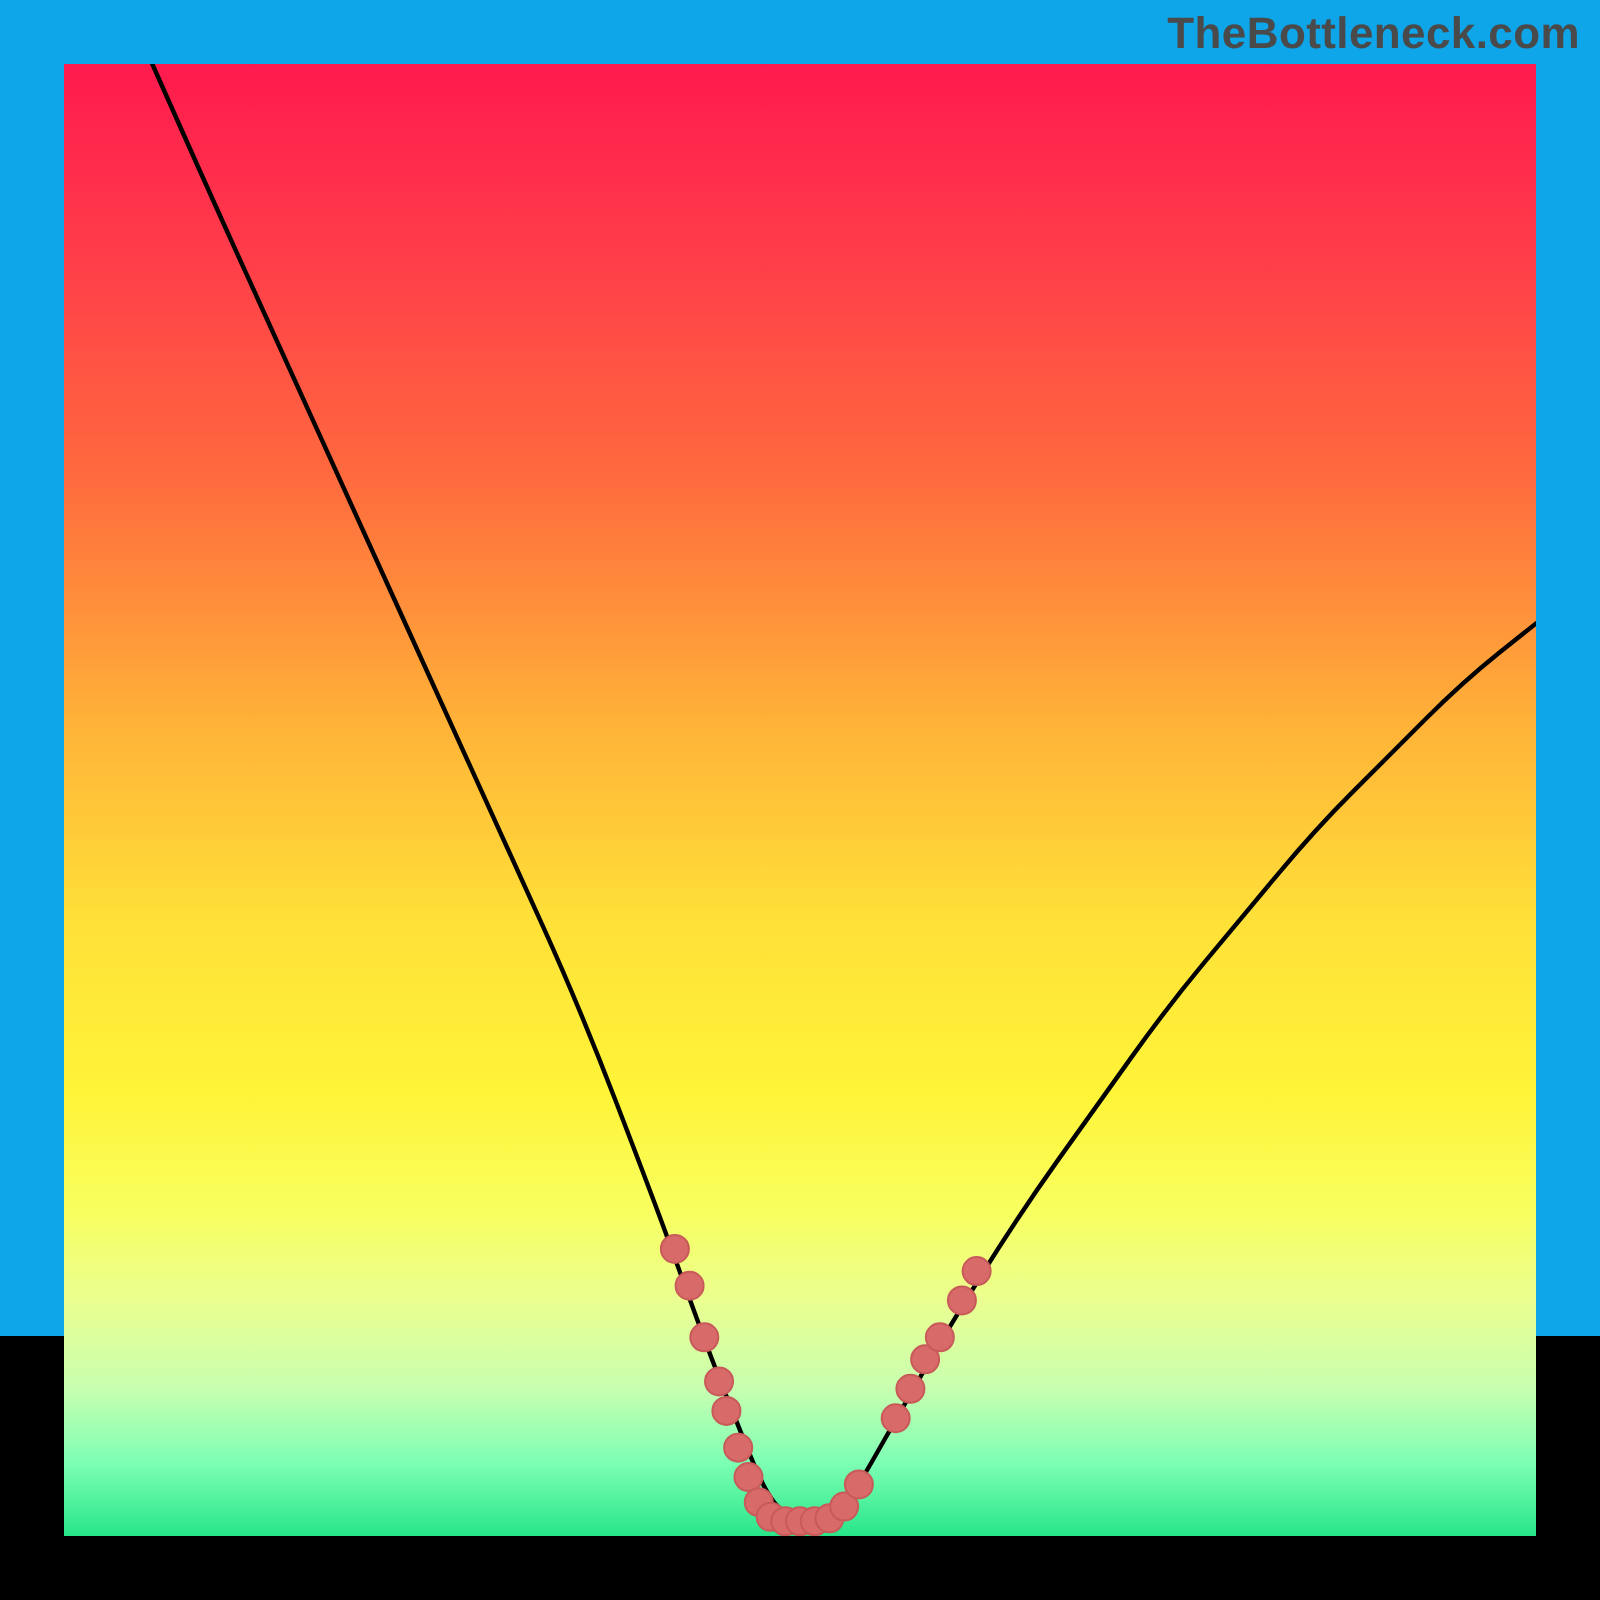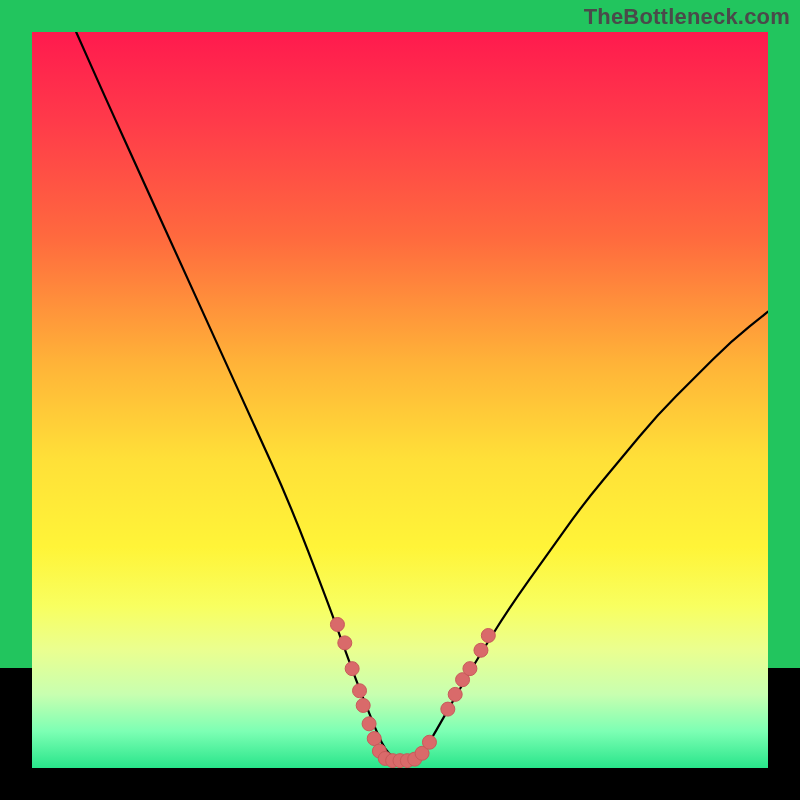--- a/index.html
+++ b/index.html
@@ -10,21 +10,21 @@
     overflow: hidden;
     background: #000;
     font-family: Arial, Helvetica, sans-serif;
   }
   .frame {
     position: absolute;
     left: 0;
     top: 0;
     width: 800px;
     height: 668px;
-    background: #22c55e;
+    background: #0ea5e9;
   }
   .plot-area {
     position: absolute;
     left: 32px;
     top: 32px;
     width: 736px;
     height: 736px;
     overflow: hidden;
   }
   .gradient-bg {

